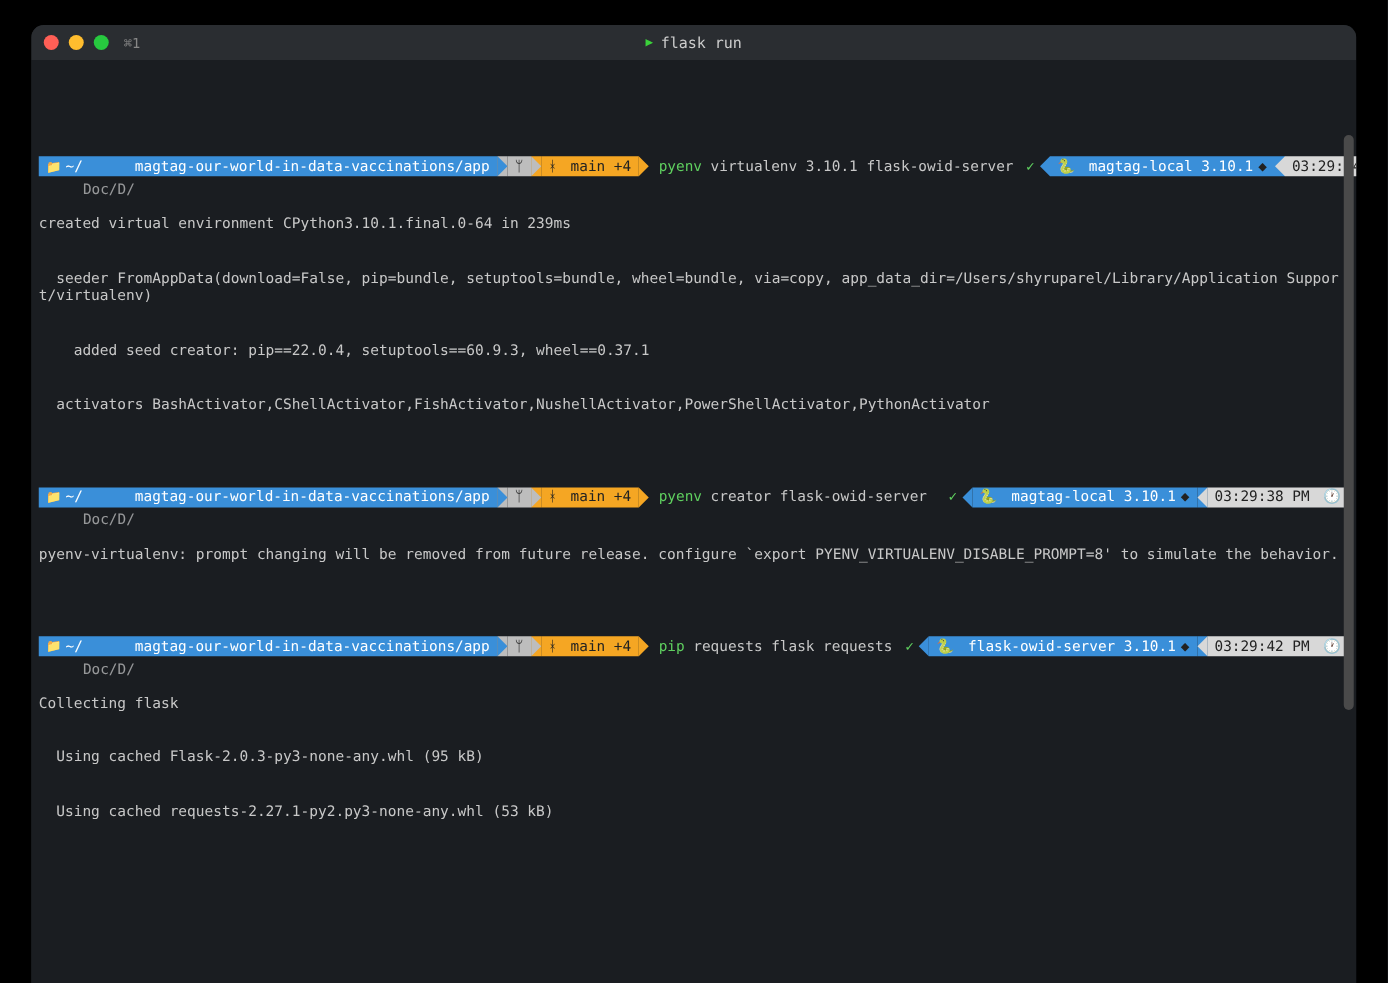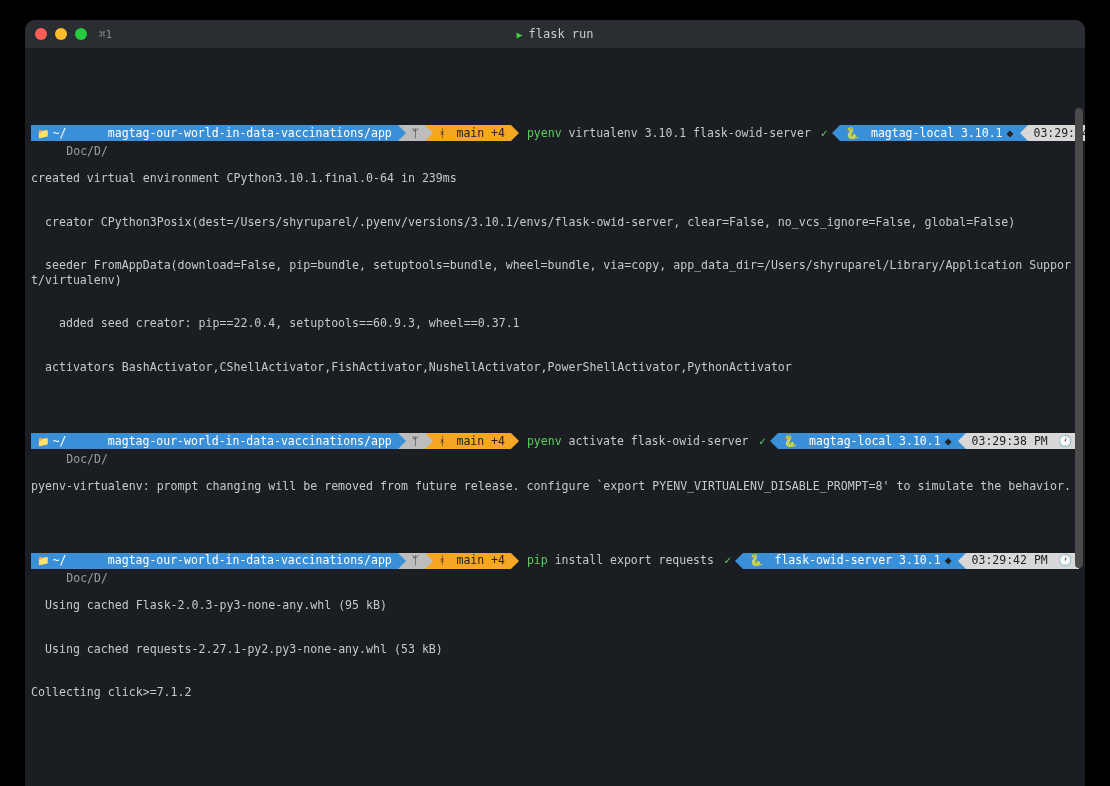--- a/index.html
+++ b/index.html
@@ -137,62 +137,61 @@
       <span class="arrow-r branch-to-term"></span>
       <span class="seg cmd"><span class="green">pyenv</span><span> virtualenv 3.10.1 flask-owid-server</span></span>
       <span class="spacer"></span>
       <span class="seg check">✓</span>
       <span class="arrow-l term-to-env"></span>
       <span class="seg env">🐍 <span>magtag-local 3.10.1</span> <span class="diamond">◆</span></span>
       <span class="arrow-l env-to-clock"></span>
       <span class="seg clock"><span>03:29:34 PM</span> 🕐</span>
     </div>
     <div class="line">created virtual environment CPython3.10.1.final.0-64 in 239ms</div>
-    <div class="line">  creator CPython3Posix(dest=/Users/shyruparel/.pyenv/versions/3.10.1/envs/flask-owid-server, clear=False, no_vcs_ignore=False, global=False)</div>
     <div class="line">  seeder FromAppData(download=False, pip=bundle, setuptools=bundle, wheel=bundle, via=copy, app_data_dir=/Users/shyruparel/Library/Application Support/virtualenv)</div>
     <div class="line">    added seed creator: pip==22.0.4, setuptools==60.9.3, wheel==0.37.1</div>
     <div class="line">  activators BashActivator,CShellActivator,FishActivator,NushellActivator,PowerShellActivator,PythonActivator</div>
 
     
     <div class="prompt-row">
       <span class="seg path"><span class="folder-ico"></span><span>~/</span><span class="dim">Doc/D/</span><span>magtag-our-world-in-data-vaccinations/app</span></span>
       <span class="arrow-r path-to-git"></span>
       <span class="seg git"><span>ᛘ</span></span>
       <span class="arrow-r git-to-branch"></span>
       <span class="seg branch">ᚼ <span>main +4</span></span>
       <span class="arrow-r branch-to-term"></span>
-      <span class="seg cmd"><span class="green">pyenv</span><span> activate flask-owid-server</span></span>
+      <span class="seg cmd"><span class="green">pyenv</span><span> creator flask-owid-server</span></span>
       <span class="spacer"></span>
       <span class="seg check">✓</span>
       <span class="arrow-l term-to-env"></span>
       <span class="seg env">🐍 <span>magtag-local 3.10.1</span> <span class="diamond">◆</span></span>
       <span class="arrow-l env-to-clock"></span>
       <span class="seg clock"><span>03:29:38 PM</span> 🕐</span>
     </div>
     <div class="line">pyenv-virtualenv: prompt changing will be removed from future release. configure `export PYENV_VIRTUALENV_DISABLE_PROMPT=8' to simulate the behavior.</div>
 
     
     <div class="prompt-row">
       <span class="seg path"><span class="folder-ico"></span><span>~/</span><span class="dim">Doc/D/</span><span>magtag-our-world-in-data-vaccinations/app</span></span>
       <span class="arrow-r path-to-git"></span>
       <span class="seg git"><span>ᛘ</span></span>
       <span class="arrow-r git-to-branch"></span>
       <span class="seg branch">ᚼ <span>main +4</span></span>
       <span class="arrow-r branch-to-term"></span>
-      <span class="seg cmd"><span class="green">pip</span><span> install export requests</span></span>
+      <span class="seg cmd"><span class="green">pip</span><span> requests flask requests</span></span>
       <span class="spacer"></span>
       <span class="seg check">✓</span>
       <span class="arrow-l term-to-env"></span>
       <span class="seg env">🐍 <span>flask-owid-server 3.10.1</span> <span class="diamond">◆</span></span>
       <span class="arrow-l env-to-clock"></span>
       <span class="seg clock"><span>03:29:42 PM</span> 🕐</span>
     </div>
+    <div class="line">Collecting flask</div>
     <div class="line">  Using cached Flask-2.0.3-py3-none-any.whl (95 kB)</div>
     <div class="line">  Using cached requests-2.27.1-py2.py3-none-any.whl (53 kB)</div>
-    <div class="line">Collecting click&gt;=7.1.2</div>
     
     
     
     
     
     
     
     
     
     

